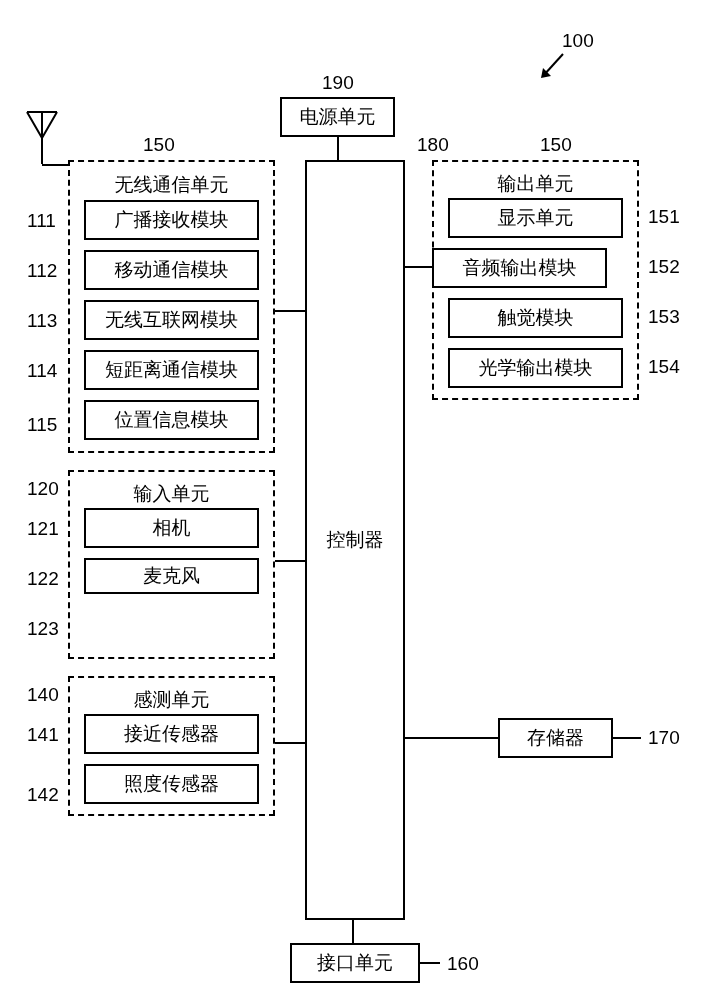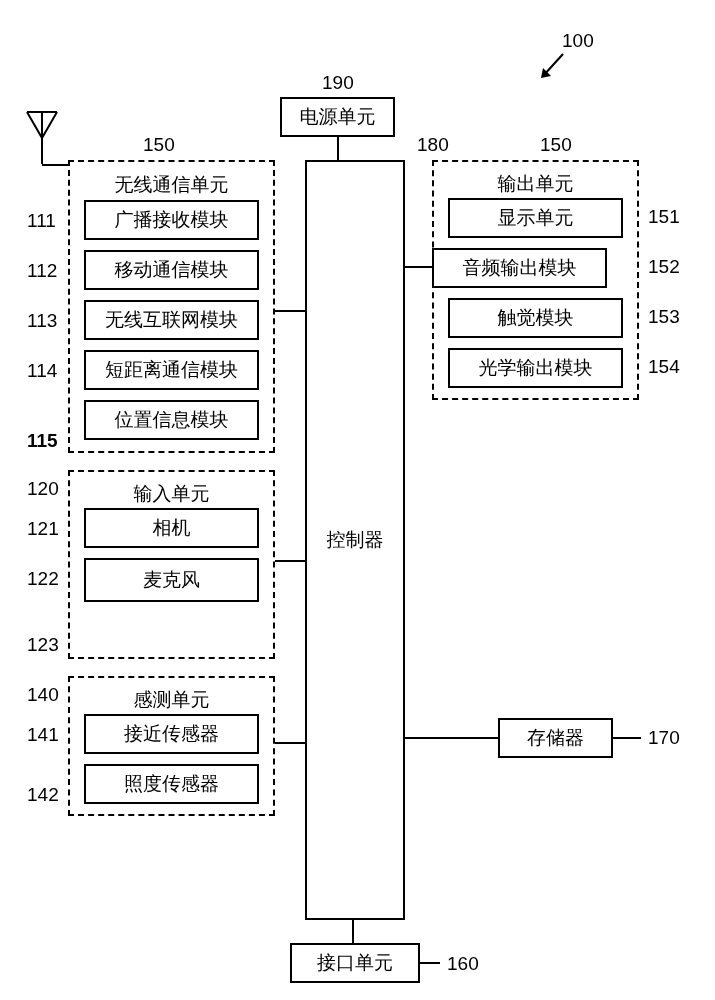--- a/index.html
+++ b/index.html
@@ -57,41 +57,41 @@
       <span>移动通信模块</span>
     </div>
   <span class="label" style="left:27px; top:310px;">113</span>
   <div class="box" style="left:84px; top:300px; width:175px; height:40px;">
       <span>无线互联网模块</span>
     </div>
   <span class="label" style="left:27px; top:360px;">114</span>
   <div class="box" style="left:84px; top:350px; width:175px; height:40px;">
       <span>短距离通信模块</span>
     </div>
-  <span class="label" style="left:27px; top:430px;font-weight:bold;">115</span>
+  <span class="label" style="left:27px; top:414px;">115</span>
   <div class="box" style="left:84px; top:400px; width:175px; height:40px;">
       <span>位置信息模块</span>
     </div>
   <div class="hline line" style="left:275px; top:310px; width:30px;"></div>
 
   <span class="label" style="left:27px; top:478px;">120</span>
   <div class="dashed-box" style="left:68px; top:470px; width:207px; height:189px;">
     <div class="dashed-title" style="height:36px;">
         <span>输入单元</span>
       </div>
   </div>
   <span class="label" style="left:27px; top:518px;">121</span>
   <div class="box" style="left:84px; top:508px; width:175px; height:40px;">
       <span>相机</span>
     </div>
   <span class="label" style="left:27px; top:568px;">122</span>
-  <div class="box" style="left:84px; top:558px; width:175px; height:44px;">
+  <div class="box" style="left:84px; top:558px; width:175px; height:36px;">
       <span>麦克风</span>
     </div>
-  <span class="label" style="left:27px; top:618px;margin-top:16px;">123</span>
+  <span class="label" style="left:27px; top:618px;">123</span>
   <div class="hline line" style="left:275px; top:560px; width:30px;"></div>
 
   <span class="label" style="left:27px; top:684px;">140</span>
   <div class="dashed-box" style="left:68px; top:676px; width:207px; height:140px;">
     <div class="dashed-title" style="height:36px;">
         <span>感测单元</span>
       </div>
   </div>
   <span class="label" style="left:27px; top:724px;">141</span>
   <div class="box" style="left:84px; top:714px; width:175px; height:40px;">

